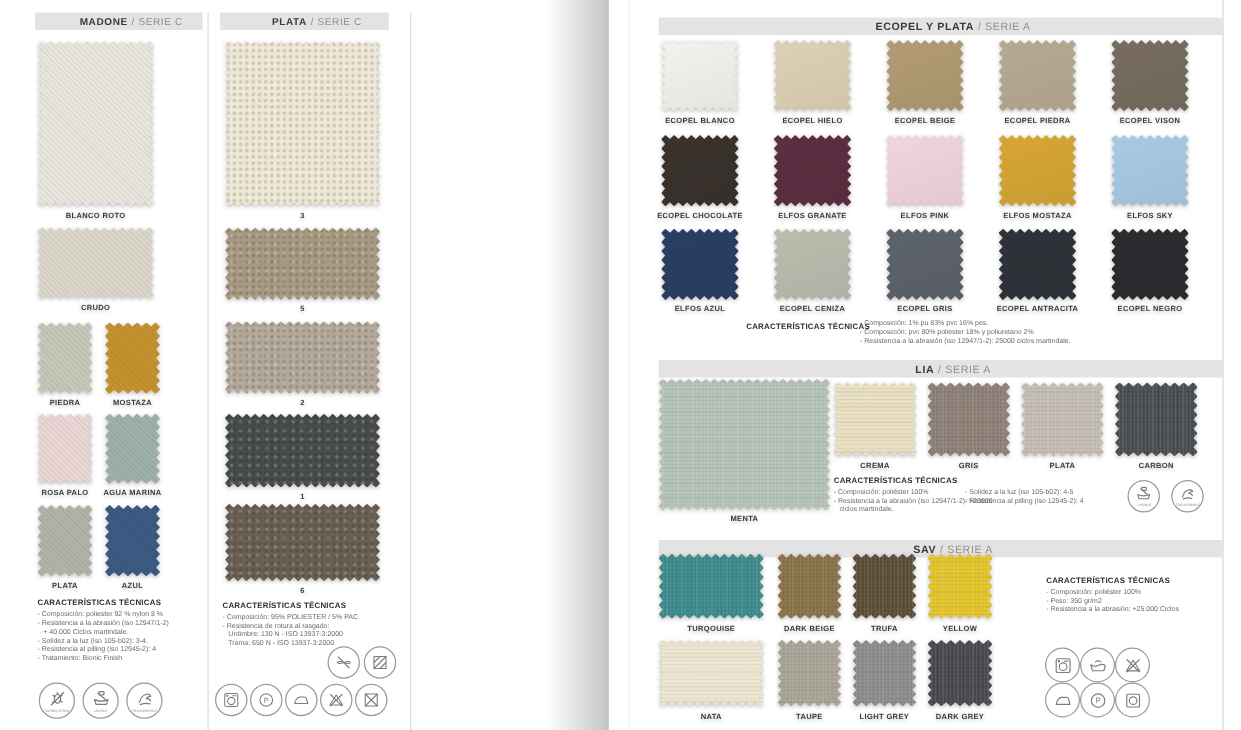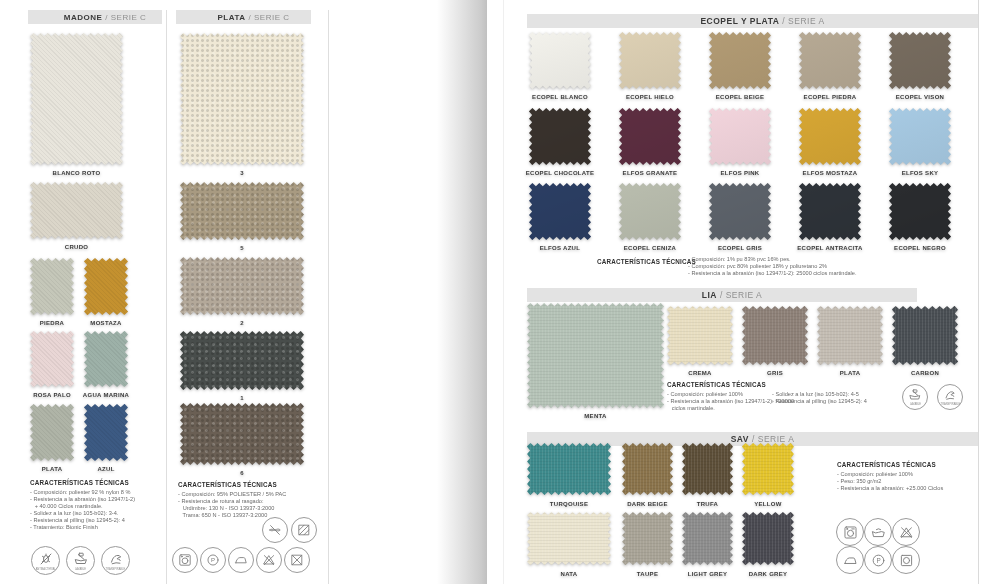--- a/index.html
+++ b/index.html
@@ -49,21 +49,21 @@
     <span class="t2">/ SERIE C</span>
   </div>
   <div class="secbar" style="left:176px;top:10px;width:135px;font-size:8px;">
     <span class="t1">PLATA</span>
     <span class="t2">/ SERIE C</span>
   </div>
   <div class="secbar" style="left:527px;top:14px;width:451px;">
     <span class="t1">ECOPEL Y PLATA</span>
     <span class="t2">/ SERIE A</span>
   </div>
-  <div class="secbar" style="left:527px;top:288px;width:390px;">
+  <div class="secbar" style="left:527px;top:288px;width:451px;">
     <span class="t1">LIA</span>
     <span class="t2">/ SERIE A</span>
   </div>
   <div class="secbar" style="left:527px;top:432px;width:451px;">
     <span class="t1">SAV</span>
     <span class="t2">/ SERIE A</span>
   </div>
 
   <div class="tech" style="left:30px;top:479px;width:134px;">
     <div class="tech-title">CARACTERÍSTICAS TÉCNICAS</div>

